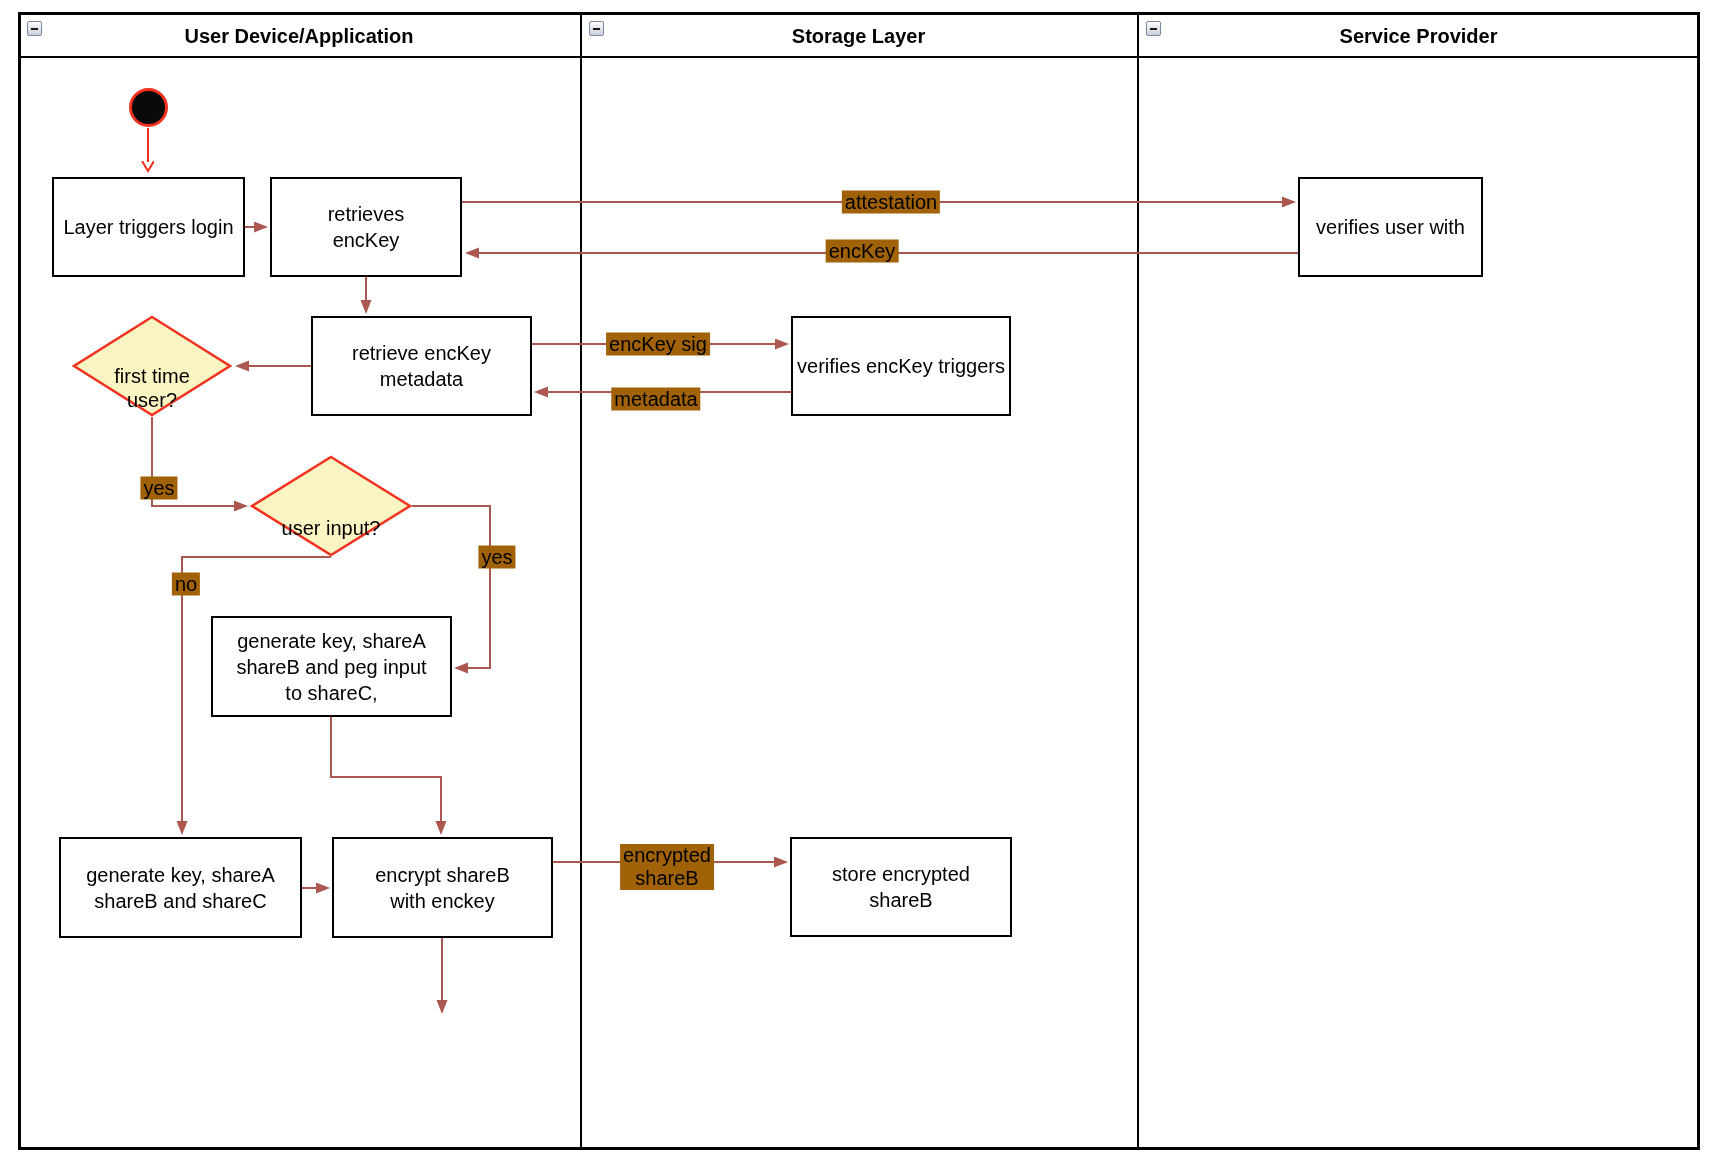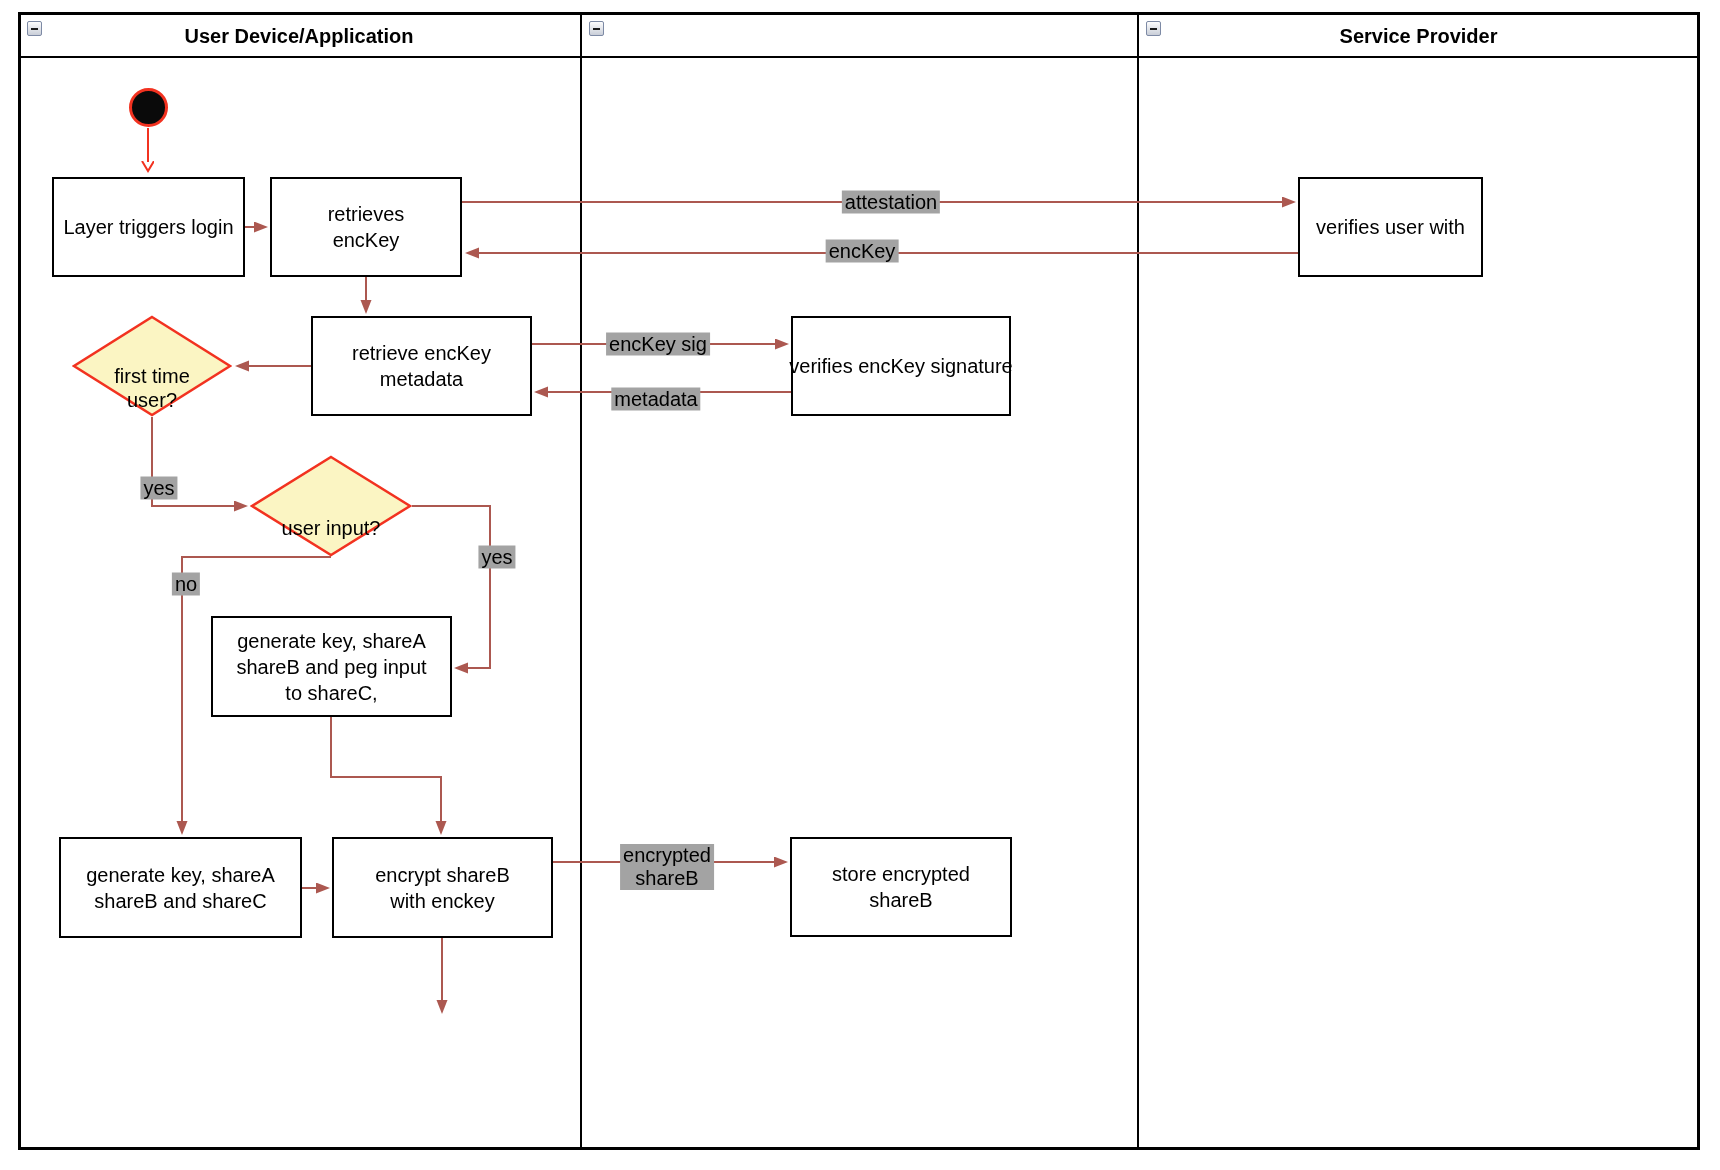--- a/index.html
+++ b/index.html
@@ -48,34 +48,35 @@
   .diamond-label{position:relative;font-size:20px;line-height:1.2;text-align:center;white-space:pre-line;margin-top:44px;}
 
   
   #edges{position:absolute;left:0;top:0;pointer-events:none;}
   .edge{fill:none;stroke:var(--arrow-color);stroke-width:2;}
   .edge-red{fill:none;stroke:var(--accent-red);stroke-width:2;}
   .mk-fill{fill:var(--arrow-color);}
   .mk-open{fill:none;stroke:var(--accent-red);stroke-width:2;}
 
   
-  .edge-label{position:absolute;transform:translate(-50%,-50%);background:#a3a3a3;padding:0 3px;
+  .edge-label{position:absolute;transform:translate(-50%,-50%);background:#a16207;padding:0 3px;
     font-size:20px;line-height:1.15;text-align:center;white-space:pre-line;}
 </style>
 </head>
 <body>
 
 <div id="canvas">
 
   <div class="pool-border"></div>
   <div class="lane-divider" id="lane-div-1"></div>
   <div class="lane-divider" id="lane-div-2"></div>
   <div class="header-rule"></div>
 
   <div class="lane-header" id="lane-header-0">User Device/Application</div>
+  <div class="lane-header" id="lane-header-1">Storage Layer</div>
   <div class="lane-header" id="lane-header-2">Service Provider</div>
 
   <div class="collapse-btn" id="collapse-0">
       <div class="minus"></div>
     </div>
   <div class="collapse-btn" id="collapse-1">
       <div class="minus"></div>
     </div>
   <div class="collapse-btn" id="collapse-2">
       <div class="minus"></div>
@@ -108,21 +109,21 @@
   </svg>
 
   <div class="start-circle"></div>
 
   <div class="node" id="node-user-triggers-login">Layer triggers login</div>
   <div class="node" id="node-retrieves-enckey">retrieves
 encKey</div>
   <div class="node" id="node-verifies-user-login">verifies user with</div>
   <div class="node" id="node-retrieve-enckey-metadata">retrieve encKey
 metadata</div>
-  <div class="node" id="node-verifies-enckey-signature">verifies encKey signature</div>
+  <div class="node" id="node-verifies-enckey-signature">verifies encKey triggers</div>
 
   <div class="diamond-wrap" id="diamond-first-time">
     <svg width="160" height="102" viewBox="0 0 160 102">
       <polygon class="diamond-shape" points="80,2 158,51 80,100 2,51"></polygon>
     </svg>
     <div class="diamond-label">first time
 user?</div>
   </div>
 
   <div class="diamond-wrap" id="diamond-user-input">

